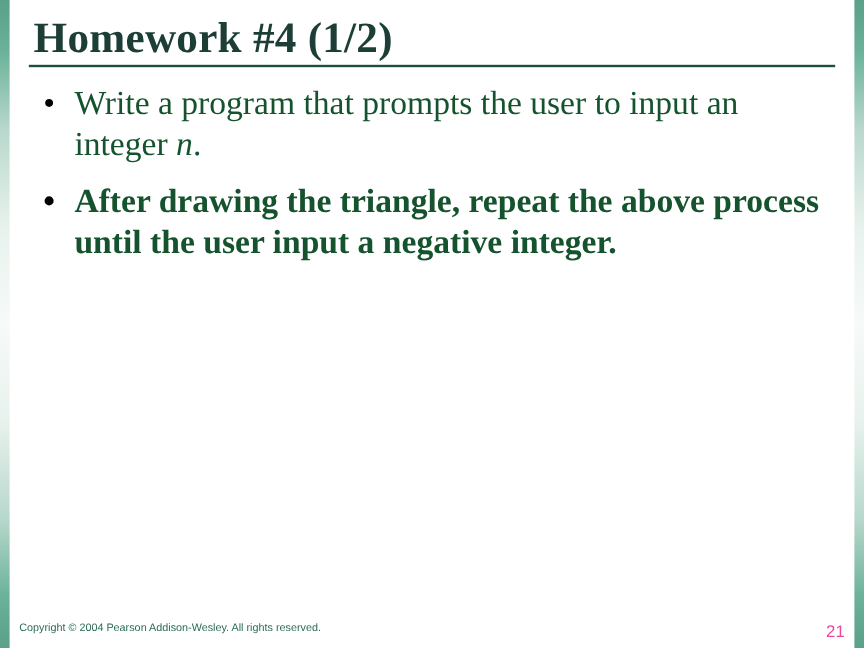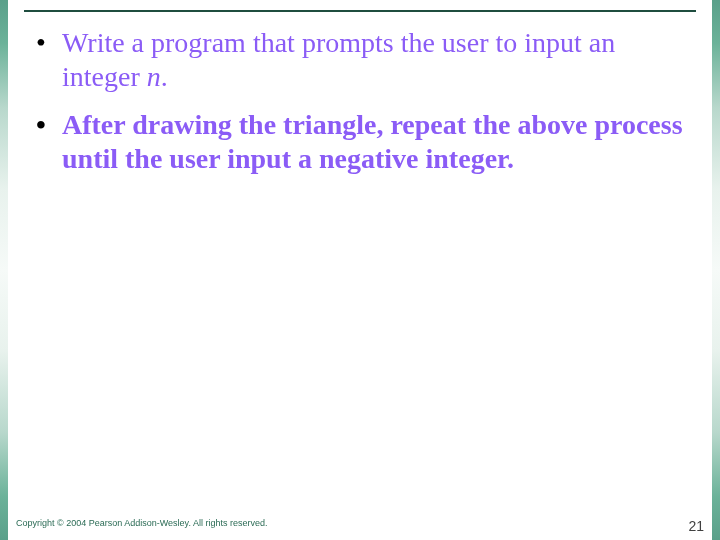--- a/index.html
+++ b/index.html
@@ -48,21 +48,21 @@
   ul.body {
     list-style: none;
     margin: 0;
     padding: 0 4px 0 10px;
   }
   ul.body > li {
     position: relative;
     padding-left: 28px;
     font-size: 28px;
     line-height: 1.22;
-    color: #8b5cf6;
+    color: #14532d;
     margin-bottom: 6px;
   }
   ul.body > li::before {
     content: "•";
     position: absolute;
     left: 2px;
     top: 0;
     font-size: 28px;
     color: #000;
   }
@@ -83,30 +83,31 @@
     justify-content: space-between;
     align-items: flex-start;
     font-family: Arial, Helvetica, sans-serif;
   }
   .copyright {
     font-size: 9px;
     color: #2b6b55;
   }
   .pagenum {
     font-size: 14px;
-    color: #404040;
+    color: #ec4899;
   }
 </style>
 </head>
 <body>
 
 <div class="slide">
   <div class="border-left"></div>
   <div class="border-right"></div>
 
+  <h1 class="title">Homework #4 (1/2)</h1>
   <div class="title-underline"></div>
 
   <ul class="body">
 
     <li>
       <span>Write a program that prompts the user to input an integer </span><span class="ital">n</span><span>.</span>
     </li>
 
 
     <li class="gap">After drawing the triangle, repeat the above process until the user input a negative integer.</li>

